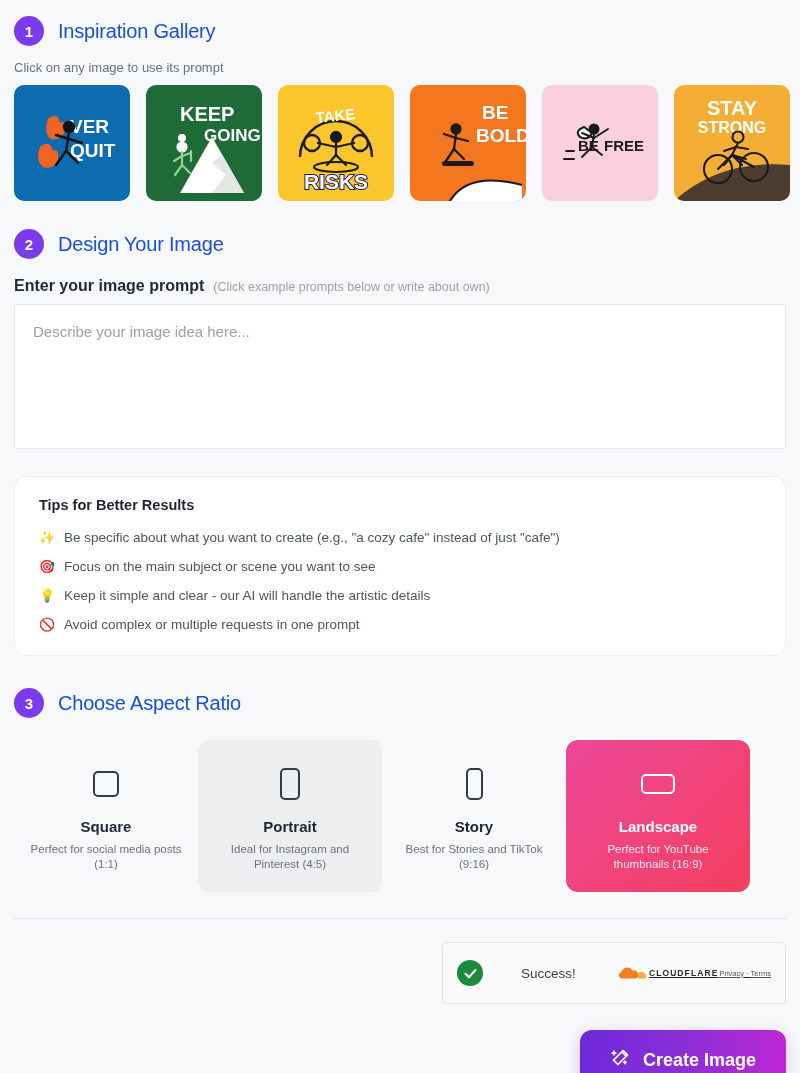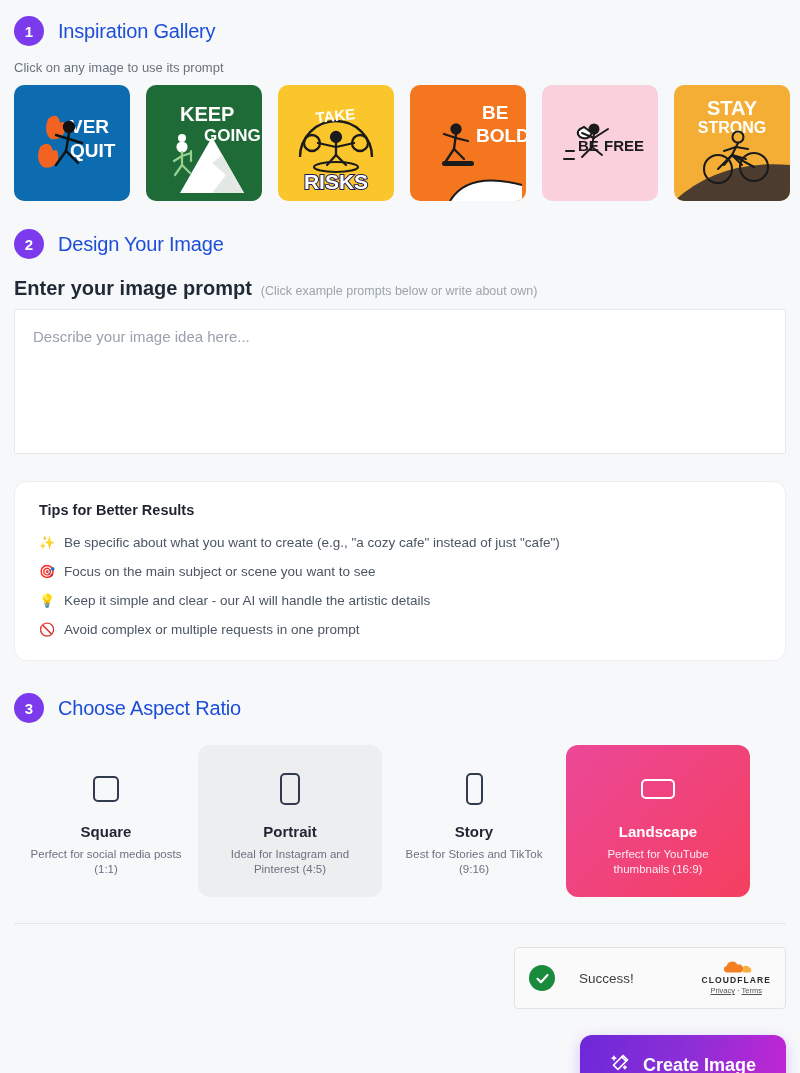--- a/index.html
+++ b/index.html
@@ -30,21 +30,21 @@
   .gallery { display: flex; gap: 16px; }
   .gcard {
     width: 116px; height: 116px; border-radius: 10px;
     position: relative; overflow: hidden; cursor: pointer; flex: 0 0 auto;
   }
   .gcard svg { position: absolute; inset: 0; width: 100%; height: 100%; display: block; }
 
   
   #section-design { padding-top: 28px; }
   .prompt-label-row { margin: 18px 0 9px 0; display: flex; align-items: baseline; gap: 9px; }
-  .prompt-label { font-size: 20px; font-weight: 700; color: #1f2937; }
+  .prompt-label { font-size: 16px; font-weight: 700; color: #1f2937; }
   .prompt-hint { font-size: 12.5px; color: #9ca3af; }
   .prompt-box {
     width: 772px; height: 145px;
     background: #fff; border: 1px solid #e6e8ec; border-radius: 2px;
     padding: 18px 18px; font-size: 15px; color: #9aa1ad;
     font-family: "Liberation Sans", sans-serif; resize: none; outline: none;
   }
   .prompt-box::placeholder { color: #9aa1ad; }
 
   
@@ -83,30 +83,30 @@
   .ratio.selected .ratio-name { color: #fff; }
   .ratio-desc { font-size: 11.5px; line-height: 15px; color: #6b7280; text-align: center; }
   .ratio.selected .ratio-desc { color: #fdeaf2; }
 
   
   .divider { width: 772px; height: 1px; background: #e3e5e9; margin-top: 26px; }
 
   
   .footer-row { display: flex; justify-content: flex-end; margin-top: 23px; }
   .turnstile {
-    width: 272px; height: 62px; background: #fafafa;
+    width: 344px; height: 62px; background: #fafafa;
     border: 1px solid #e3e3e3; border-radius: 4px;
-    display: flex; align-items: center; padding: 0 14px; gap: 24px;
+    display: flex; align-items: center; padding: 0 14px; gap: 24px; text-align: center;
   }
   .ts-check {
     width: 26px; height: 26px; border-radius: 50%; background: #1a8a3c;
     display: flex; align-items: center; justify-content: center; flex: 0 0 auto;
   }
   .ts-label { font-size: 13.5px; color: #3c3c3c; flex: 1 1 auto; }
-  .cf-brand { display: flex; flex-direction: column; align-items: center; gap: 1px; }
+  .cf-brand { display: flex; align-items: center; gap: 1px; text-decoration: underline; }
   .cf-word { font-size: 8.5px; font-weight: 700; letter-spacing: 1.1px; color: #2b2b2b; }
   .cf-links { font-size: 7.5px; color: #555; }
   .cf-links a { color: #555; text-decoration: underline; }
 
   
   .cta-row { display: flex; justify-content: flex-end; margin-top: 26px; }
   .cta {
     display: flex; align-items: center; gap: 12px;
     padding: 17px 30px; border: none; border-radius: 12px; cursor: pointer;
     background: linear-gradient(100deg, #6d28d9 0%, #8b2fd6 50%, #c026d3 100%);

